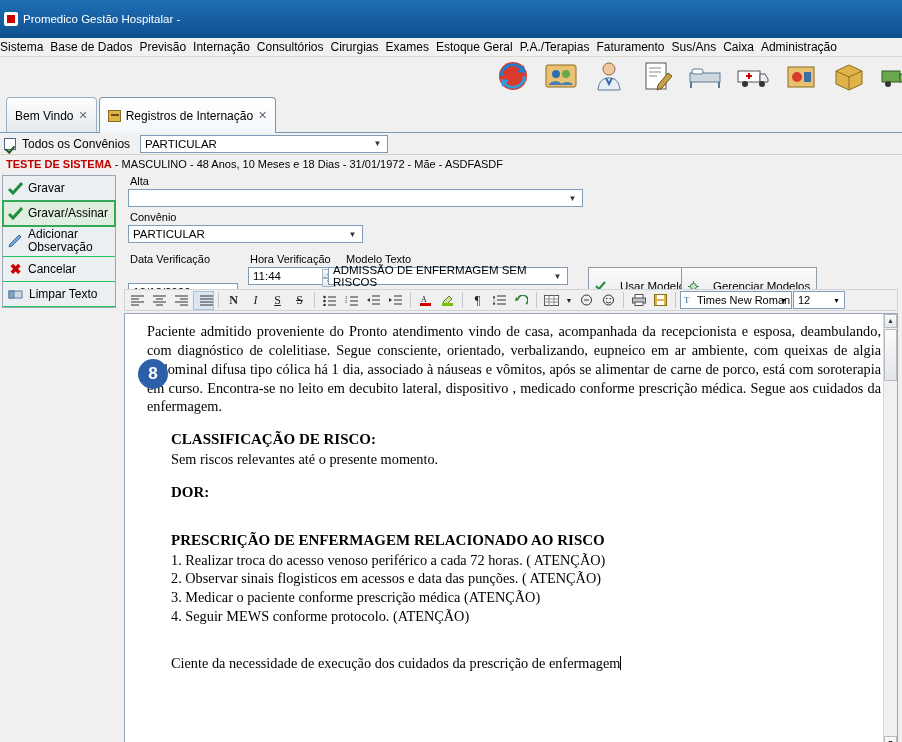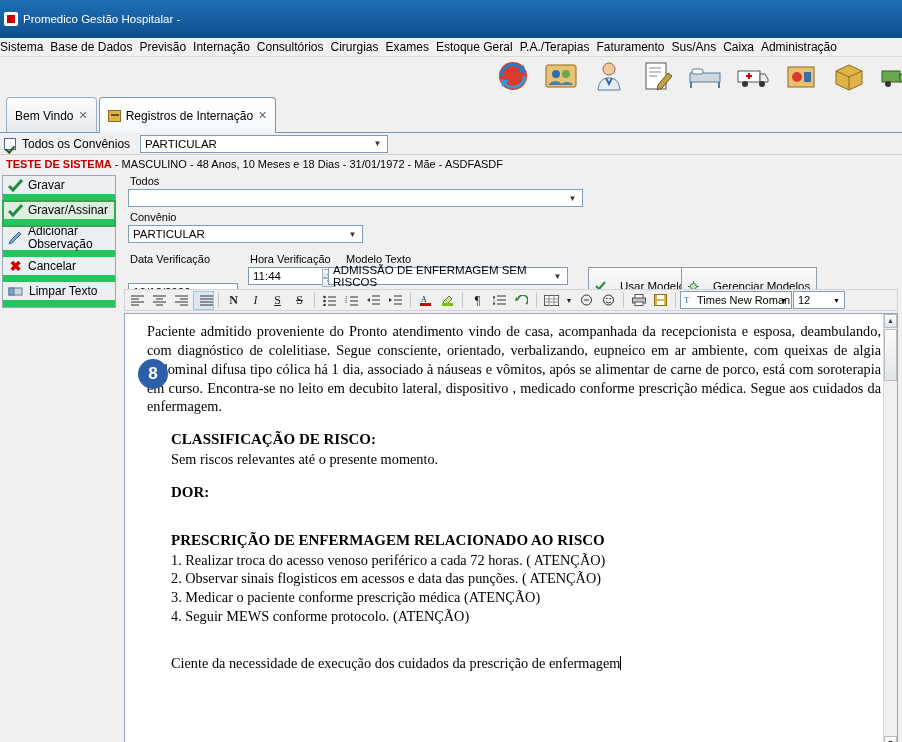--- a/index.html
+++ b/index.html
@@ -198,21 +198,21 @@
     background: #eceff2;
     padding: 0;
   }
   .act {
     height: 25px;
     display: flex;
     align-items: center;
     gap: 5px;
     padding-left: 5px;
     font-size: 12px;
-    border-bottom: 7px solid #22c55e;
+    border-bottom: 1px solid #22c55e;
     position: relative;
   }
   .act.tall { height: 31px; }
   .act.sel {
     background: #dfeedf;
     outline: 2px solid #34a853;
     outline-offset: -1px;
     z-index: 3;
   }
   .act .lbl { line-height: 1.05; }
@@ -548,21 +548,21 @@
         <rect x="1" y="3" width="13" height="7" fill="#cfd8e0" stroke="#5a7a96"></rect>
         <rect x="1" y="3" width="5" height="7" fill="#7aa7d0" stroke="#5a7a96"></rect>
       </svg>
       <span class="lbl">Limpar Texto</span>
     </div>
   </div>
 
   <div class="badge8">8</div>
 
   <div class="form">
-    <div class="fieldlabel leito-lbl">Todos</div>
+    <div class="fieldlabel leito-lbl">Alta</div>
     <div class="combo leito-combo">
       <span></span>
       <span class="arrow">▼</span>
     </div>
 
     <div class="fieldlabel conv-lbl">Convênio</div>
     <div class="combo conv-combo">
       <span>PARTICULAR</span>
       <span class="arrow">▼</span>
     </div>

